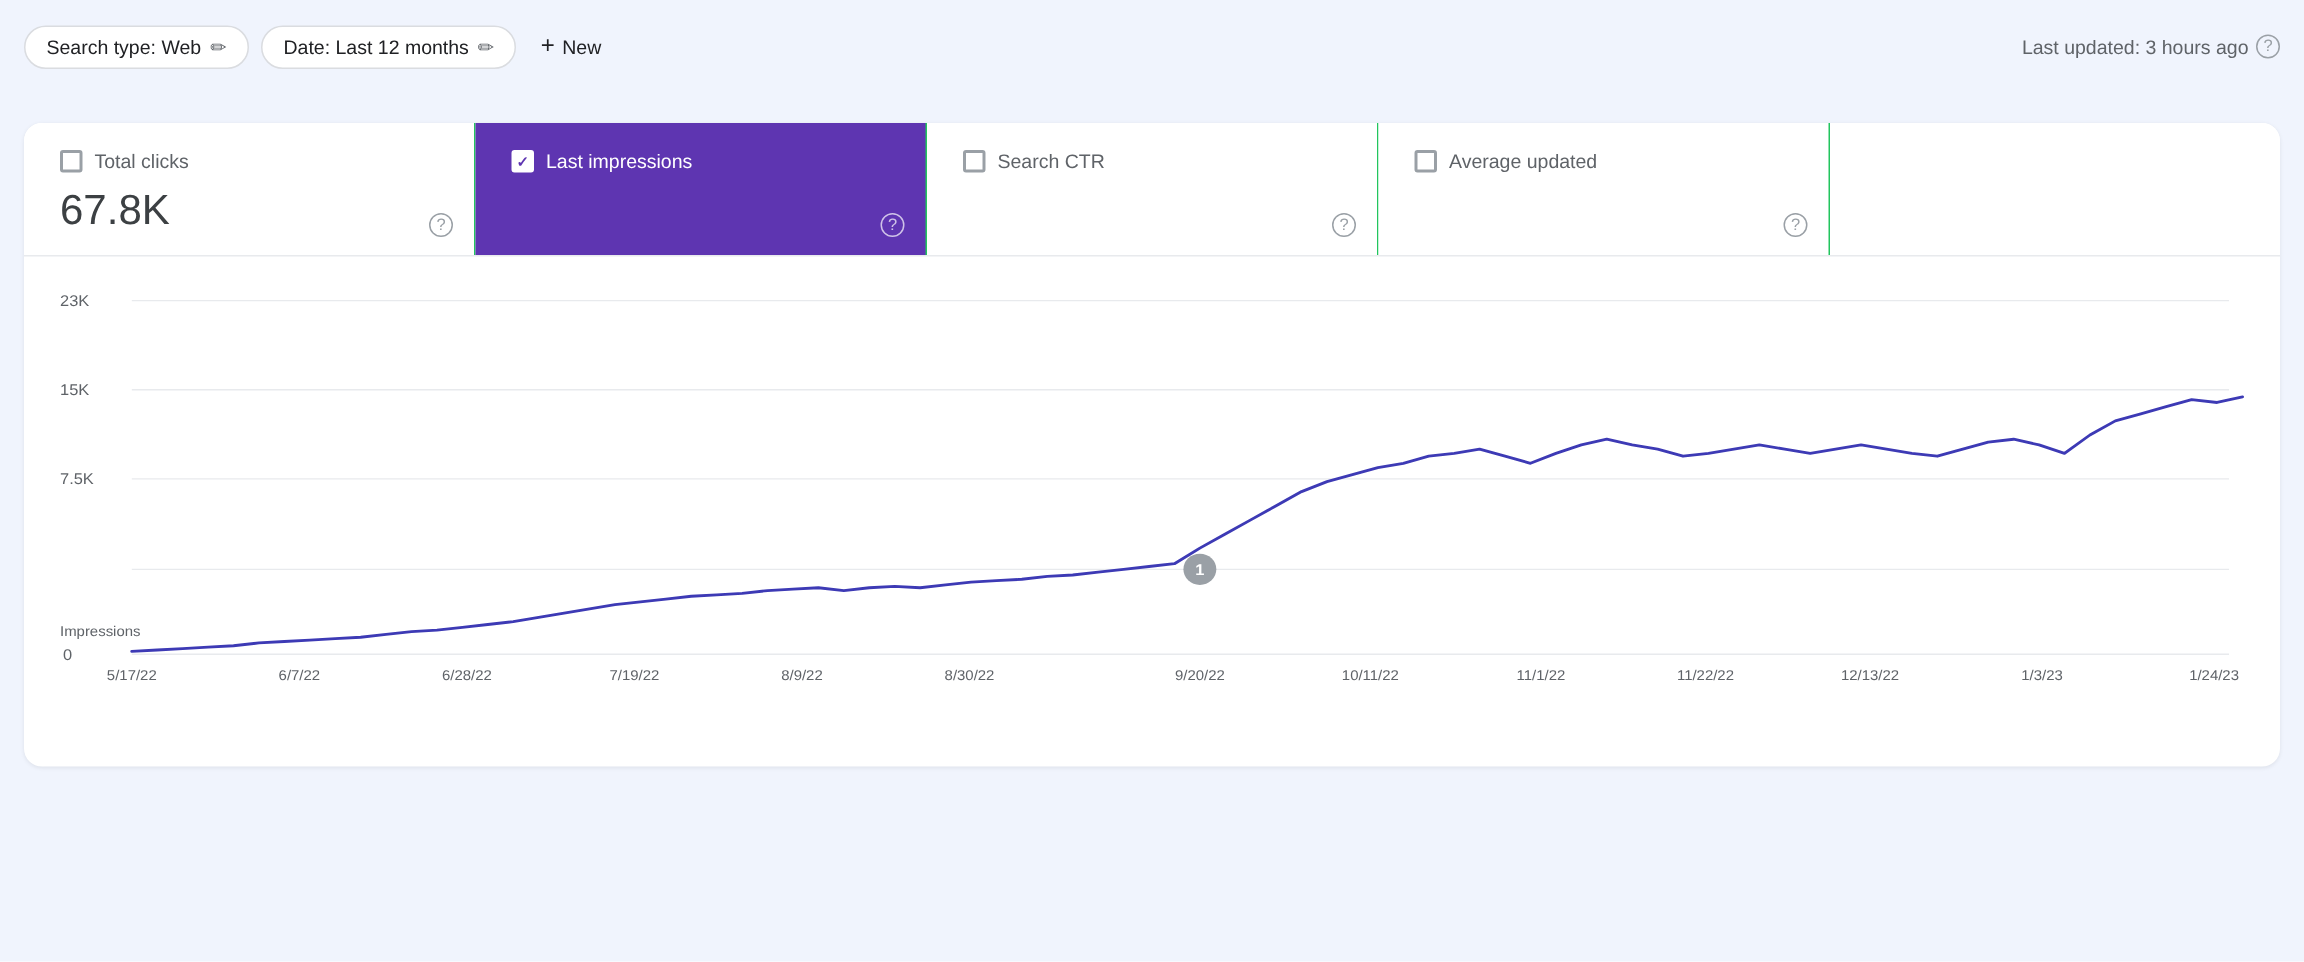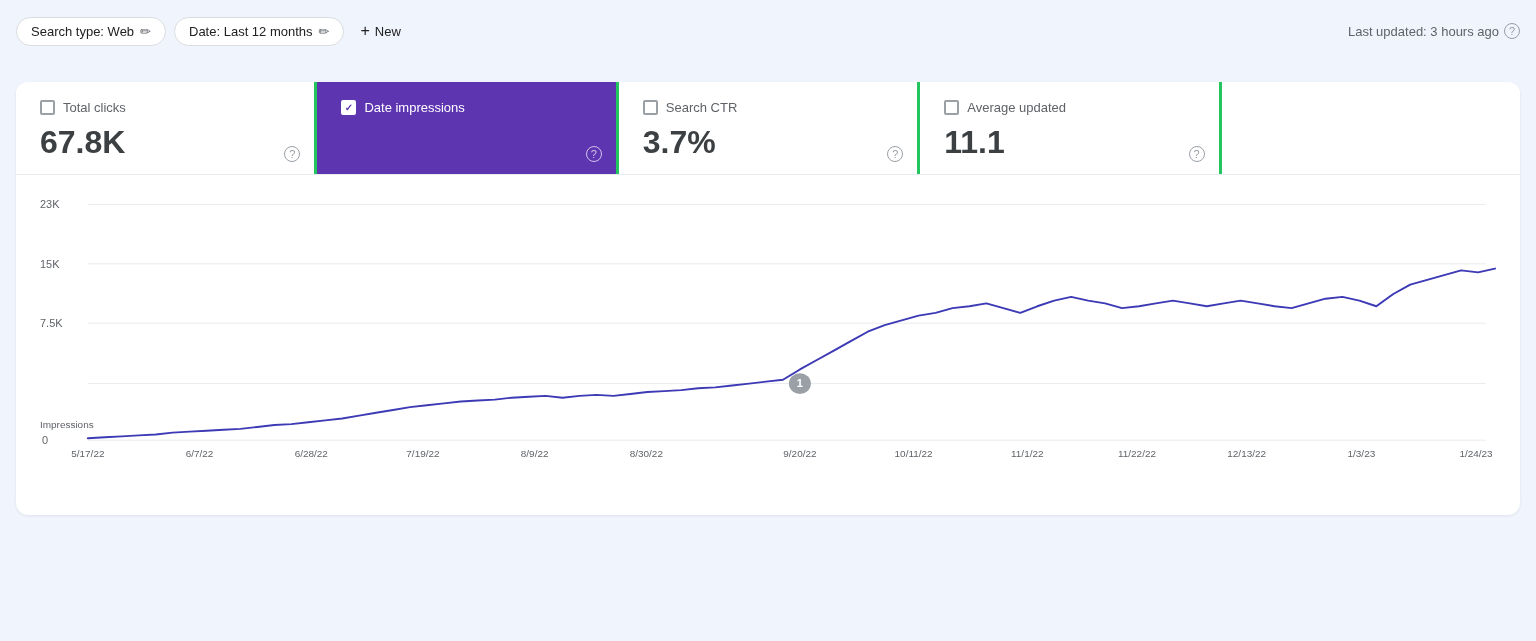--- a/index.html
+++ b/index.html
@@ -75,21 +75,21 @@
       box-shadow: 0 1px 3px rgba(0,0,0,0.08);
       overflow: hidden;
     }
     .metrics-row {
       display: flex;
       border-bottom: 1px solid #e8eaed;
     }
     .metric-cell {
       flex: 1;
       padding: 18px 24px 14px 24px;
-      border-right: 3px solid #22c55e;
+      border-right: 1px solid #22c55e;
       position: relative;
     }
     .metric-cell:last-child {
       border-right: none;
     }
     .metric-cell.active {
       background: #5e35b1;
       color: #fff;
     }
     .metric-cell.empty {
@@ -123,22 +123,22 @@
       background: #fff;
       border-color: #fff;
     }
     .metric-checkbox.checked::after {
       content: '✓';
       font-size: 10px;
       color: #5e35b1;
       font-weight: bold;
     }
     .metric-value {
-      font-size: 32px;
-      font-weight: 700;
+      font-size: 28px;
+      font-weight: 400;
       line-height: 1.1;
     }
     .metric-cell.active .metric-value {
       color: #fff;
     }
     .metric-cell:not(.active) .metric-value {
       color: #3c4043;
     }
     .metric-help {
       position: absolute;
@@ -195,44 +195,42 @@
       </div>
       <div class="metric-value">67.8K</div>
       <div class="metric-help">
         <span class="help-icon">?</span>
       </div>
     </div>
 
     <div class="metric-cell active">
       <div class="metric-header">
         <span class="metric-checkbox checked"></span>
-        <span>Date impressions</span>
+        <span>Last impressions</span>
       </div>
       <div class="metric-help">
         <span class="help-icon">?</span>
       </div>
     </div>
 
     <div class="metric-cell empty">
       <div class="metric-header">
         <span class="metric-checkbox"></span>
         <span>Search CTR</span>
       </div>
-      <div class="metric-value">3.7%</div>
       <div class="metric-help">
         <span class="help-icon">?</span>
       </div>
     </div>
 
     <div class="metric-cell empty">
       <div class="metric-header">
         <span class="metric-checkbox"></span>
         <span>Average updated</span>
       </div>
-      <div class="metric-value">11.1</div>
       <div class="metric-help">
         <span class="help-icon">?</span>
       </div>
     </div>
 
     <div class="metric-cell empty" style="flex:1; border-right:none;"></div>
   </div>
 
   <div class="chart-area">
     <svg class="chart-svg" viewBox="0 0 1460 280" preserveAspectRatio="none" xmlns="http://www.w3.org/2000/svg">

